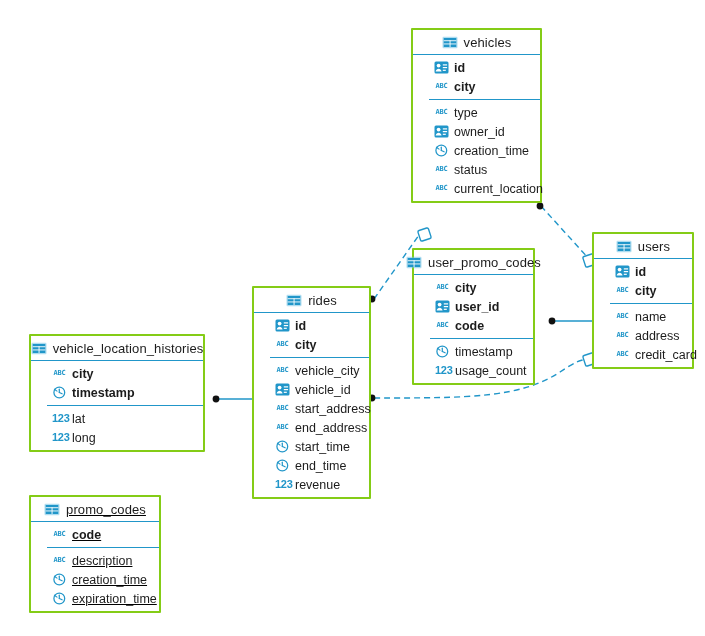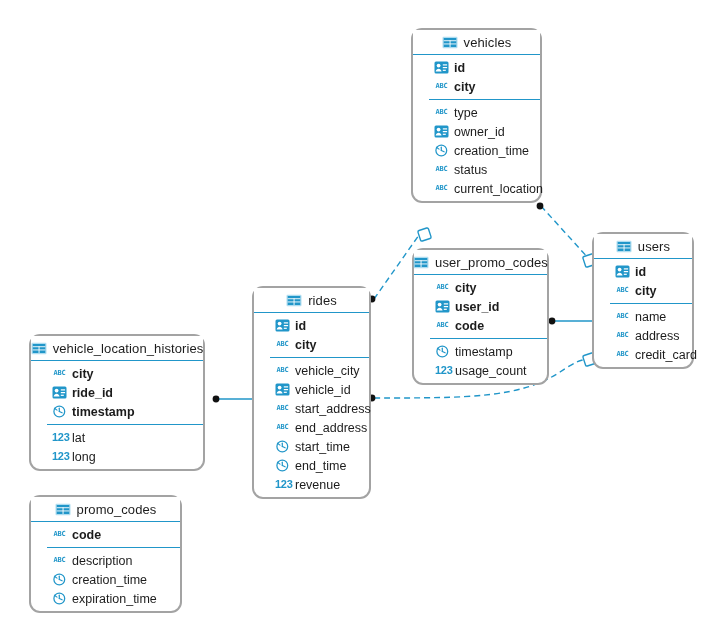--- a/index.html
+++ b/index.html
@@ -8,24 +8,24 @@
     background:#ffffff;
     font-family:"Liberation Sans","DejaVu Sans",sans-serif;
     overflow:hidden;
     position:relative;
   }
   #canvas{position:absolute;left:0;top:0;width:705px;height:636px;}
   svg.links{position:absolute;left:0;top:0;width:705px;height:636px;pointer-events:none;}
 
   .table-node{
     position:absolute;
-    border:2px solid #a3a3a3;
+    border:2px solid #84cc16;
     background:#ffffff;
     box-sizing:border-box;
-    border-radius:11px;
+    border-radius:1px;
   }
   .tbl-header{
     height:25px;
     display:flex;align-items:center;justify-content:center;
     gap:6px;
     border-bottom:1px solid #2196c9;
     background:#ffffff;
     box-sizing:border-box;
   }
   .tbl-title{
@@ -157,21 +157,21 @@
         <div class="col-row">
           <span class="icn"><span class="abc-ic">ABC</span></span>
           <span class="col-name">status</span>
         </div>
         <div class="col-row">
           <span class="icn"><span class="abc-ic">ABC</span></span>
           <span class="col-name">current_location</span>
         </div>
       </div>
     </div>
-    <div class="table-node" style="left: 412px; top: 248px; width: 137px;">
+    <div class="table-node" style="left: 412px; top: 248px; width: 123px;">
       <div class="tbl-header">
         <span class="icn">
           <svg width="16" height="13" viewBox="0 0 16 13">
             <rect x="0.5" y="0.8" width="15" height="11.4" rx="1.2" fill="#6ec1e4" opacity="0.55"></rect>
             <rect x="1.7" y="2.0" width="12.6" height="9.0" fill="#2196c9"></rect>
             <rect x="1.7" y="4.3" width="12.6" height="0.9" fill="#ffffff"></rect>
             <rect x="1.7" y="7.5" width="12.6" height="0.9" fill="#ffffff"></rect>
             <rect x="7.6" y="4.3" width="0.9" height="6.7" fill="#ffffff"></rect>
           </svg>
         </span>
@@ -365,54 +365,41 @@
         <span class="tbl-title">vehicle_location_histories</span>
       </div>
       <div class="tbl-section keys">
         <div class="col-row pk">
           <span class="icn"><span class="abc-ic">ABC</span></span>
           <span class="col-name">city</span>
         </div>
         <div class="col-row pk">
           <span class="icn">
             <svg width="15" height="13" viewBox="0 0 15 13">
-              <rect x="0.5" y="0.5" width="14" height="12" rx="1.5" fill="#2196c9"></rect>
-              <circle cx="4.6" cy="4.6" r="1.9" fill="#ffffff"></circle>
-              <path d="M1.6 10.6c0.5-2 1.7-2.8 3-2.8s2.5 0.8 3 2.8z" fill="#ffffff"></path>
-              <rect x="8.8" y="3.3" width="4.3" height="1.2" fill="#ffffff"></rect>
-              <rect x="8.8" y="6.0" width="4.3" height="1.2" fill="#ffffff"></rect>
-              <rect x="8.8" y="8.7" width="3.0" height="1.2" fill="#ffffff"></rect>
-            </svg>
-          </span>
-          <span class="col-name">ride_id</span>
-        </div>
-        <div class="col-row pk">
-          <span class="icn">
-            <svg width="15" height="13" viewBox="0 0 15 13">
               <circle cx="7.3" cy="6.5" r="5.4" fill="none" stroke="#2196c9" stroke-width="1.25"></circle>
               <path d="M7.3 6.5 L7.3 3.2" stroke="#2196c9" stroke-width="1.2" stroke-linecap="round"></path>
               <path d="M7.3 6.5 L10.1 7.8" stroke="#2196c9" stroke-width="1.2" stroke-linecap="round"></path>
               <path d="M2.4 3.2 L5.0 5.1" stroke="#2196c9" stroke-width="1.1" stroke-linecap="round"></path>
             </svg>
           </span>
           <span class="col-name">timestamp</span>
         </div>
       </div>
       <div class="tbl-section">
         <div class="col-row">
           <span class="icn"><span class="num-ic">123</span></span>
           <span class="col-name">lat</span>
         </div>
         <div class="col-row">
           <span class="icn"><span class="num-ic">123</span></span>
           <span class="col-name">long</span>
         </div>
       </div>
     </div>
-    <div class="table-node" style="left: 29px; top: 495px; width: 153px;">
+    <div class="table-node" style="left: 29px; top: 495px; width: 132px; text-decoration: underline;">
       <div class="tbl-header">
         <span class="icn">
           <svg width="16" height="13" viewBox="0 0 16 13">
             <rect x="0.5" y="0.8" width="15" height="11.4" rx="1.2" fill="#6ec1e4" opacity="0.55"></rect>
             <rect x="1.7" y="2.0" width="12.6" height="9.0" fill="#2196c9"></rect>
             <rect x="1.7" y="4.3" width="12.6" height="0.9" fill="#ffffff"></rect>
             <rect x="1.7" y="7.5" width="12.6" height="0.9" fill="#ffffff"></rect>
             <rect x="7.6" y="4.3" width="0.9" height="6.7" fill="#ffffff"></rect>
           </svg>
         </span>

